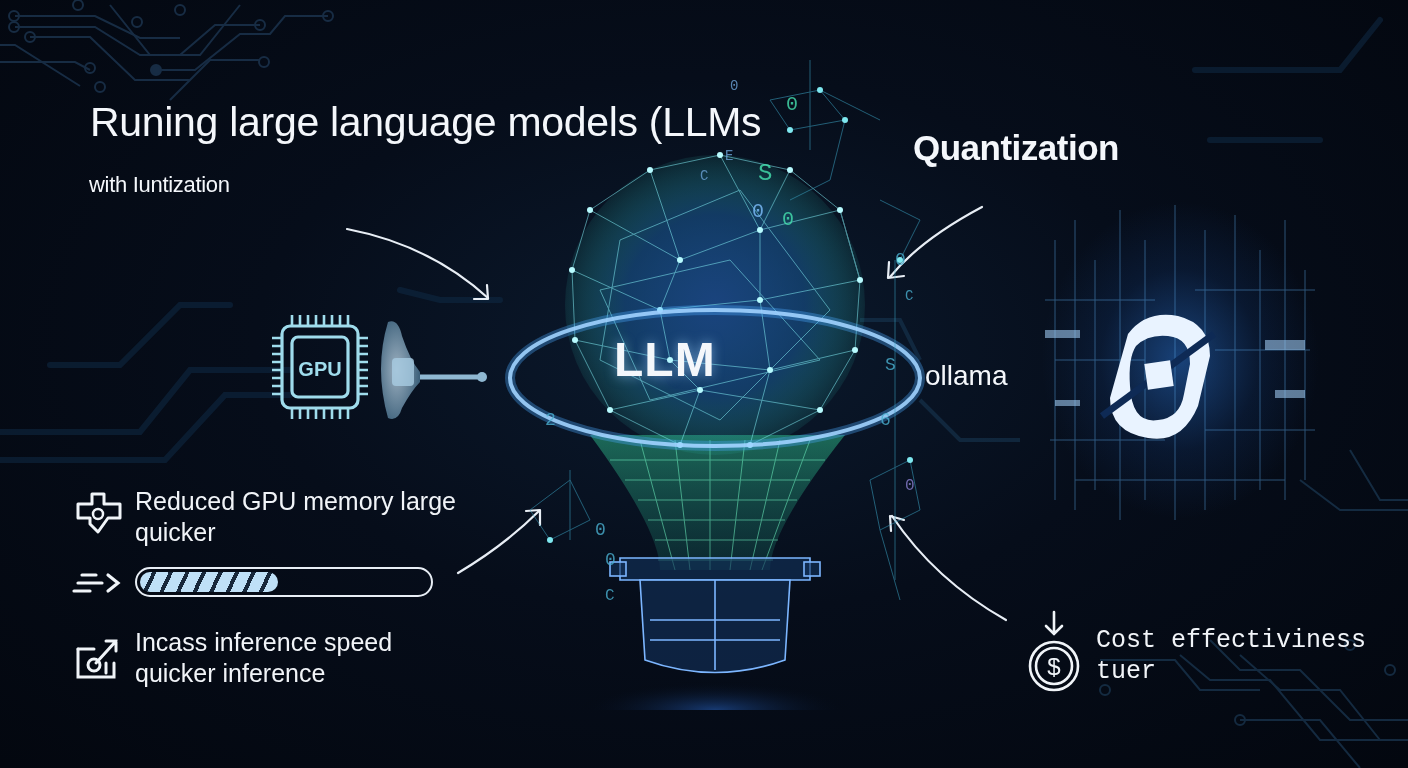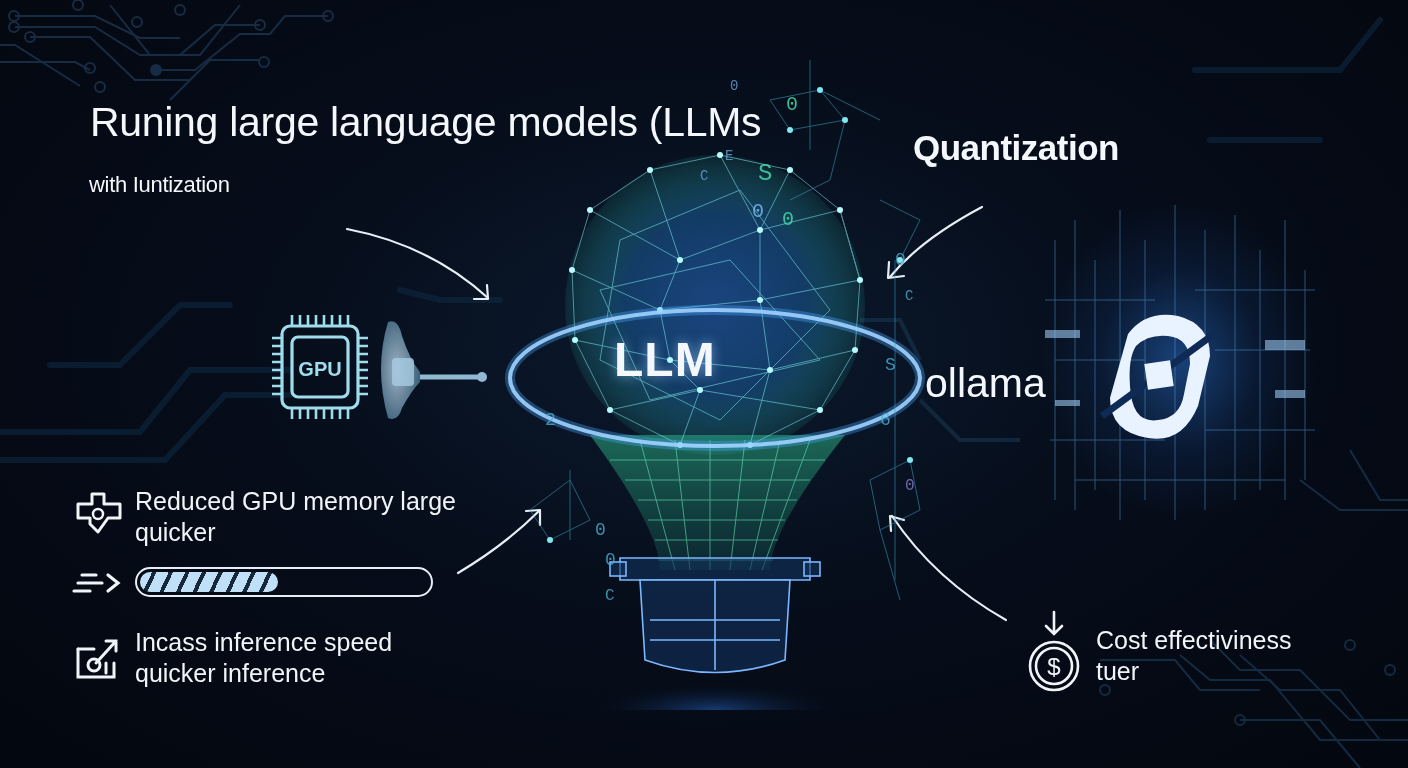--- a/index.html
+++ b/index.html
@@ -8,25 +8,25 @@
     background: radial-gradient(ellipse at 50% 45%, #0b1a2e 0%, #060d1a 45%, #03070f 100%);
     font-family: "Liberation Sans", sans-serif; color:#fff;
   }
   .layer { position:absolute; left:0; top:0; width:1408px; height:768px; }
   .abs { position:absolute; }
   .txt { color:#f4f7fb; letter-spacing:-0.3px; white-space:nowrap; }
   .title1 { left:90px; top:99px; font-size:41px; }
   .title2 { left:89px; top:172px; font-size:22px; }
   .quant { left:913px; top:128px; font-size:35px; font-weight:bold; letter-spacing:-0.5px; }
   .llm-label { left:614px; top:332px; font-size:48px; font-weight:bold; letter-spacing:1px; text-shadow:0 0 12px rgba(160,210,255,0.6); }
-  .ollama { left:925px; top:360px; font-size:41px; letter-spacing:0; }
+  .ollama { left:925px; top:360px; font-size:28px; letter-spacing:0; }
   .feat { font-size:25px; line-height:31px; color:#f1f4f8; }
   .f1 { left:135px; top:486px; }
   .f2 { left:135px; top:627px; }
-  .f3 { left:1096px; top:625px; }
+  .f3 { left:1096px; top:625px;font-family:Liberation Mono, monospace; }
   .progress {
     left:135px; top:567px; width:298px; height:30px;
     border:2.5px solid #e8eef5; border-radius:16px; box-sizing:border-box; overflow:hidden;
   }
   .progress-fill {
     position:absolute; left:3px; top:3px; bottom:3px; border-radius:12px;
     background: repeating-linear-gradient(115deg, #bfe0f7 0 11px, #17273a 11px 15px);
   }
   .ollama-logo-box {
     left:1040px; top:200px; width:280px; height:320px;

